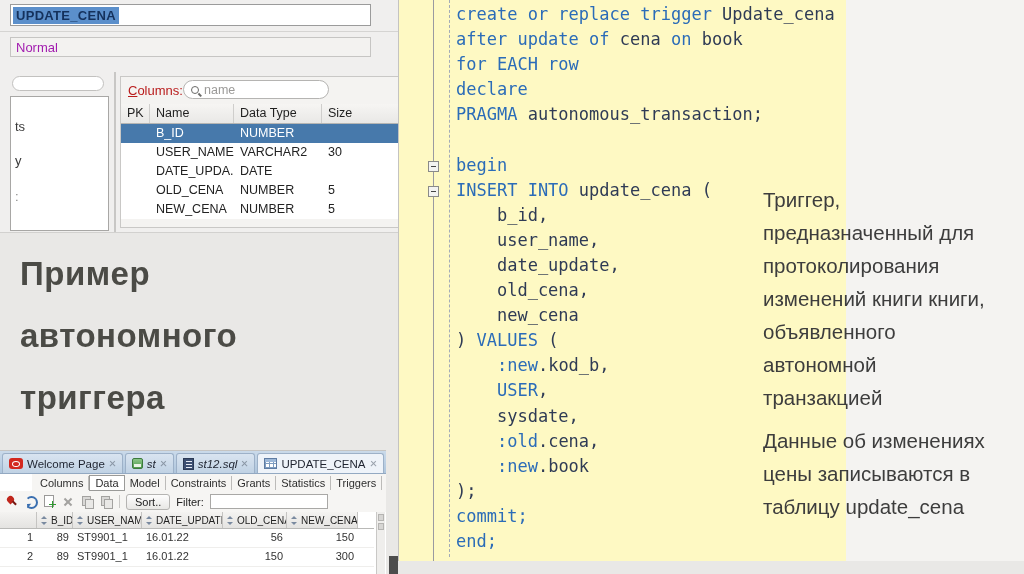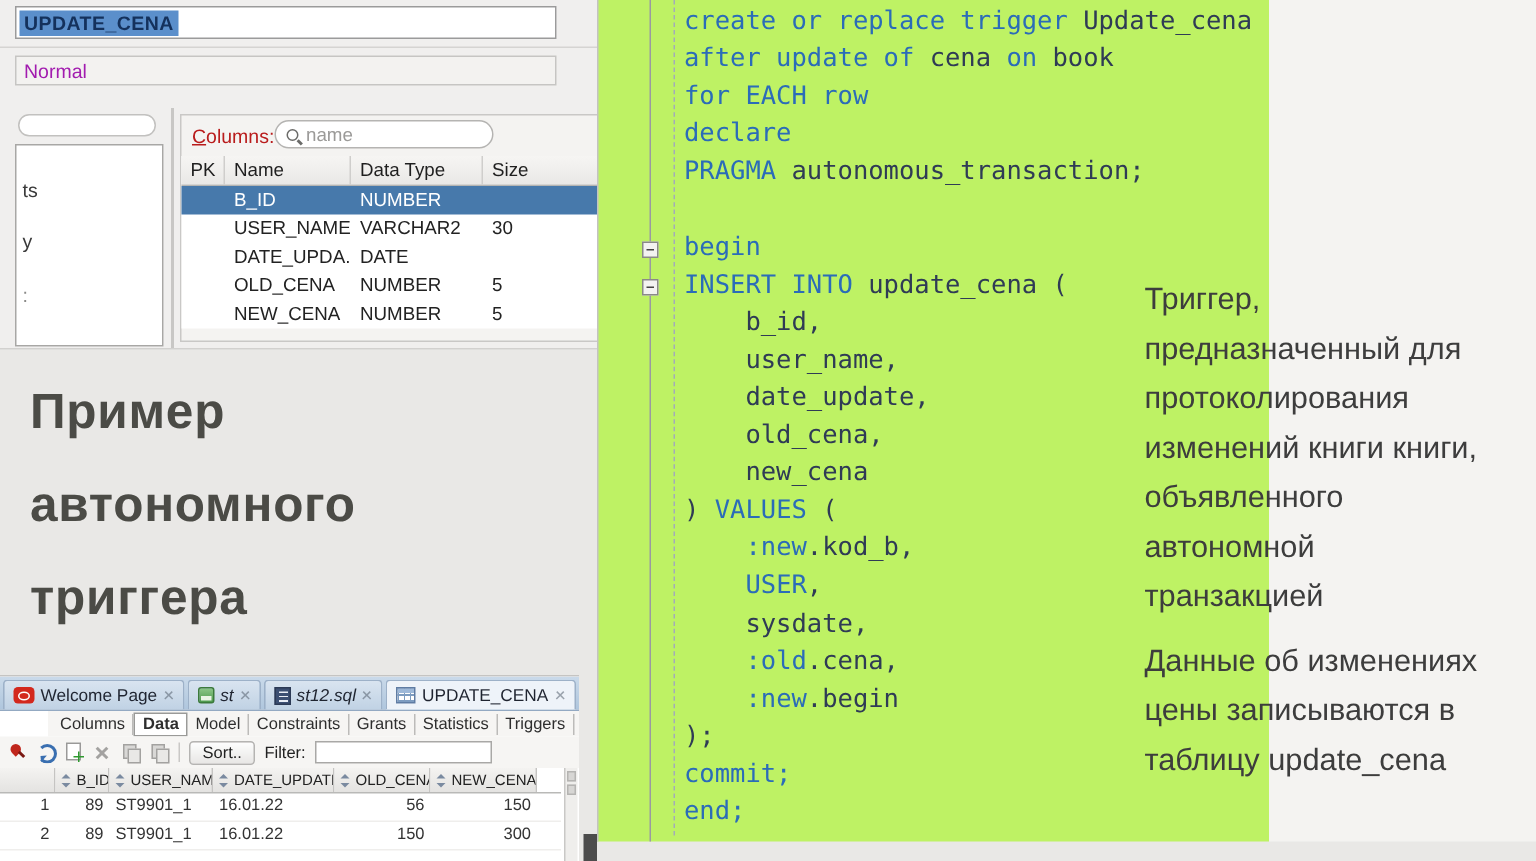--- a/index.html
+++ b/index.html
@@ -88,21 +88,21 @@
       linear-gradient(#9db8d8 0 0) top/100% 3px no-repeat,
       repeating-linear-gradient(90deg,#7d9cc0 0 1px, transparent 1px 4px),
       repeating-linear-gradient(#7d9cc0 0 1px, transparent 1px 4px), #fff;
     border:1px solid #5f7ca3; }
 
   #subtabs { position:absolute; left:0; top:23px; width:100%; height:17px;
     background:#f6f5f3; display:flex; align-items:center; padding-left:3px;
     overflow:hidden;margin-left:32px; }
   .subtab { font-size:11px; color:#2e2e2e; padding:1px 5px; border-right:1px solid #bcbbb9;
     white-space:nowrap; }
-  .subtab.active { border:1px solid #9a9a98; background:#fff; font-weight:bold; }
+  .subtab.active { border:1px solid #9a9a98; background:#fff; font-weight:normal; }
 
   #dev-toolbar { position:absolute; left:0; top:40px; width:100%; height:21px;
     background:#f6f5f3; display:flex; align-items:center; gap:6px; padding-left:5px; }
   .tbi { position:relative; width:13px; height:13px; }
   .ic-pin::before { content:""; position:absolute; left:2px; top:1px; width:7px; height:7px;
     background:#c0261c; border-radius:50% 50% 50% 0; transform:rotate(-45deg); }
   .ic-pin::after { content:""; position:absolute; left:7px; top:7px; width:5px; height:1.6px;
     background:#7a1812; transform:rotate(45deg); }
   .ic-refresh::before { content:""; position:absolute; left:1px; top:1px; width:9px; height:9px;
     border:2px solid #3a6fb0; border-radius:50%; border-left-color:transparent; }
@@ -144,21 +144,21 @@
     border:3.5px solid transparent; border-top:3.5px solid #7a8aa0; border-bottom:none; }
   #grid-vstrip { position:absolute; left:376px; top:61px; width:9px; height:63px;
     background:#efeeec; border-left:1px solid #c9c8c6; }
   #grid-vstrip .sq { position:absolute; left:1px; width:6px; height:7px; background:#d7d6d4;
     border:1px solid #b5b4b2; }
 
   #page-scroll-thumb { left:389px; top:556px; width:9px; height:18px; background:#4c4c4c; }
 
   
   #right-bg { left:846px; top:0; width:178px; height:561px; background:#f4f3f1; }
-  #code-panel { left:398px; top:0; width:448px; height:561px; background:#bef264;
+  #code-panel { left:398px; top:0; width:448px; height:561px; background:#fef9c3;
     border-left:1px solid #c4c3c1; }
   #gutter-line { position:absolute; left:34px; top:0; height:561px; width:1px; background:#9a9aa0; }
   #fold-guide { position:absolute; left:50px; top:0; height:557px; width:0;
     border-left:1px dashed #a3acb8; }
   #code-lines { position:absolute; left:57px; top:4px;
     font-family:"DejaVu Sans Mono", monospace; font-size:17px; }
   .cline { height:25.1px; white-space:pre; }
   .kw { color:#2b6cb8; } .id { color:#2f3b55; }
   .fold-box { position:absolute; left:29px; width:11px; height:11px; background:#f3f3f1;
     border:1px solid #8a8a88; }
@@ -358,21 +358,21 @@
         <div class="cline"><span class="id">    b_id,</span></div>
         <div class="cline"><span class="id">    user_name,</span></div>
         <div class="cline"><span class="id">    date_update,</span></div>
         <div class="cline"><span class="id">    old_cena,</span></div>
         <div class="cline"><span class="id">    new_cena</span></div>
         <div class="cline"><span class="id">) </span><span class="kw">VALUES</span><span class="id"> (</span></div>
         <div class="cline"><span class="id">    </span><span class="kw">:new</span><span class="id">.kod_b,</span></div>
         <div class="cline"><span class="id">    </span><span class="kw">USER</span><span class="id">,</span></div>
         <div class="cline"><span class="id">    sysdate,</span></div>
         <div class="cline"><span class="id">    </span><span class="kw">:old</span><span class="id">.cena,</span></div>
-        <div class="cline"><span class="id">    </span><span class="kw">:new</span><span class="id">.begin</span></div>
+        <div class="cline"><span class="id">    </span><span class="kw">:new</span><span class="id">.book</span></div>
         <div class="cline"><span class="id">);</span></div>
         <div class="cline"><span class="kw">commit;</span></div>
         <div class="cline"><span class="kw">end;</span></div>
       </div>
   <span class="fold-box" style="top: 160.6px;"></span>
       <span class="fold-box" style="top: 185.7px;"></span>
     </div>
 
   <div id="annotation" class="abs">
       <div class="para">

